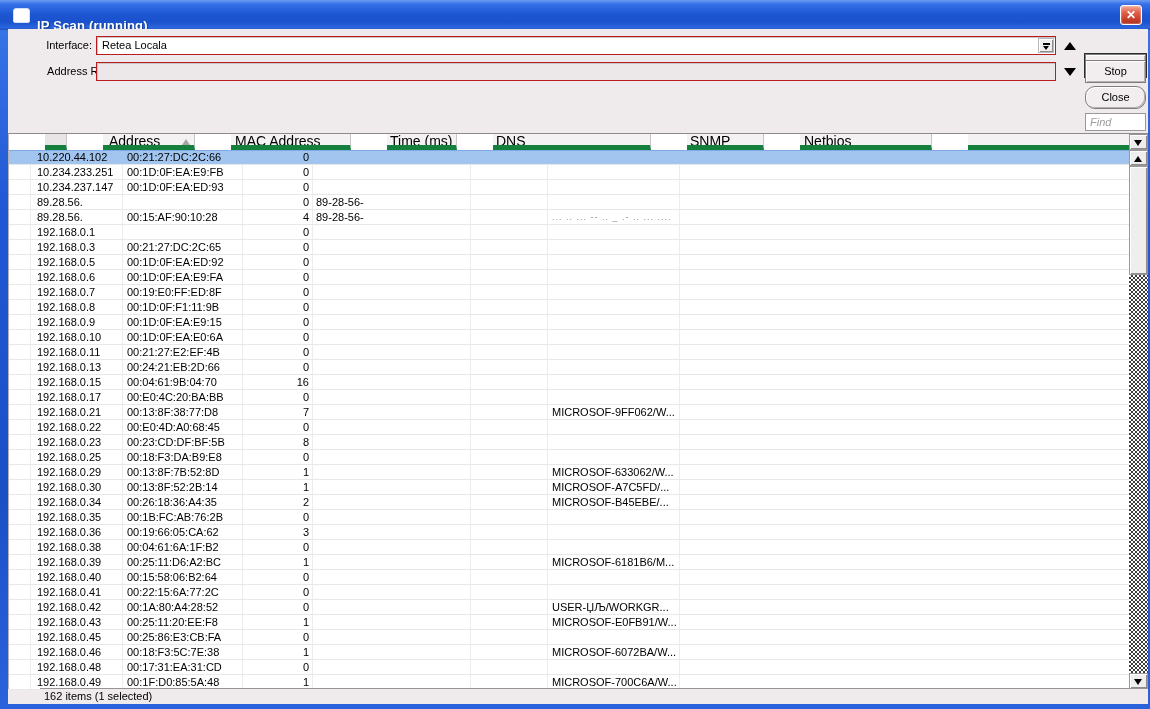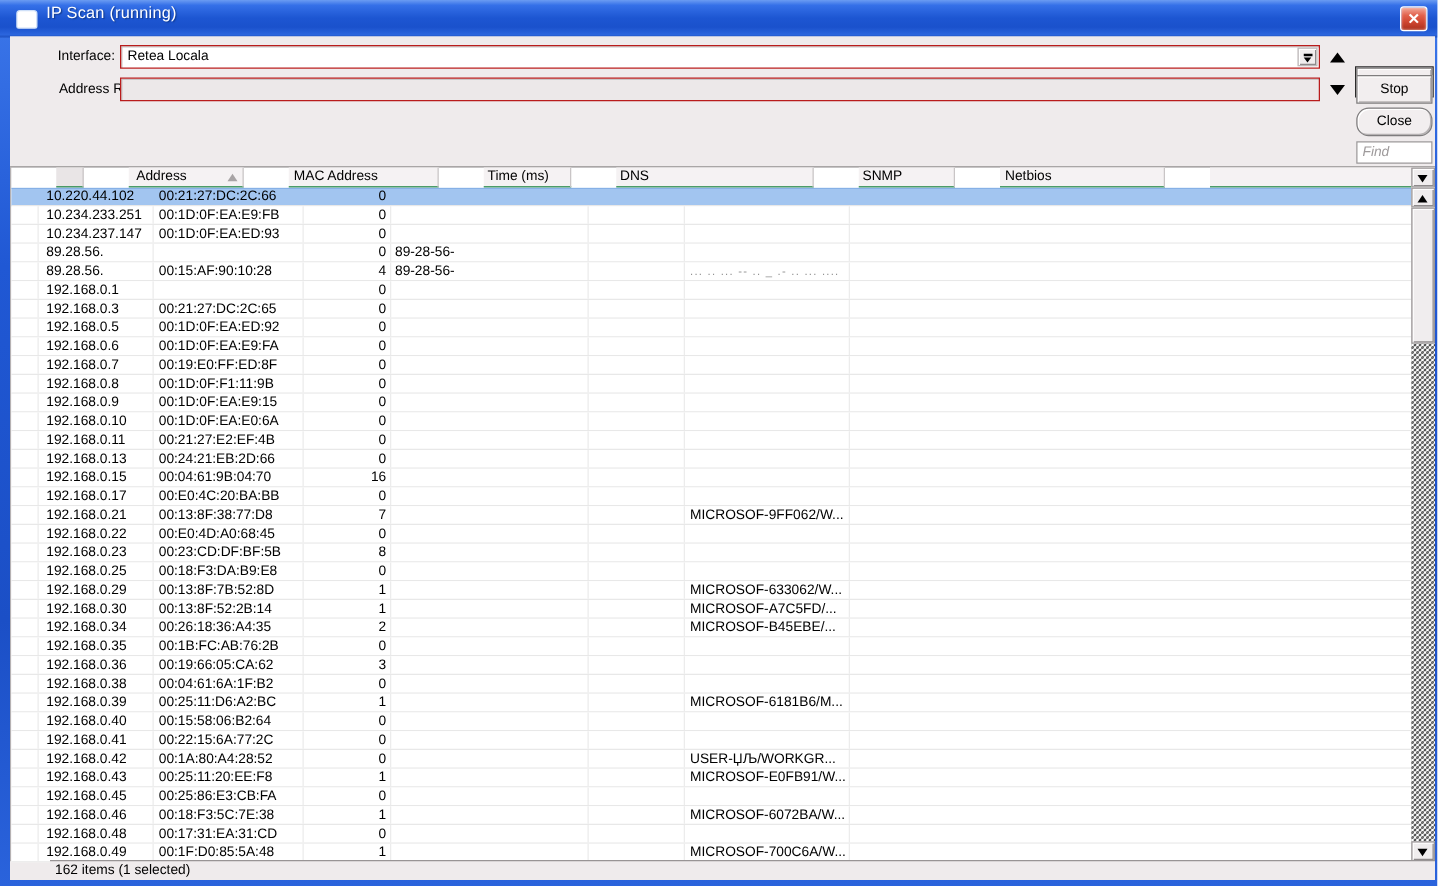--- a/index.html
+++ b/index.html
@@ -7,22 +7,22 @@
   body { font-family: "Liberation Sans", sans-serif; background:#fff; }
 
   .window { position:relative; width:1150px; height:709px;
     background: linear-gradient(180deg,#3c77ea 0%, #2058d4 30%, #1b4fc6 70%, #2a63dc 100%); }
 
   
   .titlebar { position:absolute; left:0; top:0; width:100%; height:30px;
     background: linear-gradient(180deg,#6b9cf2 0%, #3570e8 14%, #1d56d2 48%, #1a51cc 72%, #2b65dd 92%, #1d50c0 100%); }
   .win-icon { position:absolute; left:13px; top:8px; width:17px; height:15px;
     background:#fff; border:1px solid #cfe0f8; border-radius:3px 3px 2px 2px; }
-  .title-text { position:absolute; left:37px; top:2px; color:#fff; font-size:13px;
-    font-weight:normal; letter-spacing:.2px; text-shadow:1px 1px 1px #113a8e; }
+  .title-text { position:absolute; left:37px; top:18px; color:#fff; font-size:13px;
+    font-weight:bold; letter-spacing:.2px; text-shadow:1px 1px 1px #113a8e; }
   .close-btn { position:absolute; right:8px; top:5px; width:22px; height:20px;
     border:1px solid #fff; border-radius:3px; color:#fff; font-size:12px; font-weight:bold;
     line-height:18px; text-align:center;
     background: linear-gradient(180deg,#f2aa9b 0%, #e2614c 35%, #cf4530 65%, #aa2f1d 100%);
     box-shadow: inset 0 0 2px #ffd9cf; cursor:default; }
 
   
   .content { position:absolute; left:8px; top:29px; width:1140px; height:675px;
     background:#efebec; overflow:hidden; }
 
@@ -51,22 +51,22 @@
 
   .find-input { position:absolute; left:1077px; top:84px; width:61px; height:18px;
     border:1px solid #9b9798; background:#fff; font-size:11px; padding:0 4px;
     font-family:"Liberation Sans", sans-serif; }
   .find-input::placeholder { color:#9e9a9b; font-style:italic; }
 
   
   .table { position:absolute; left:0; top:104px; width:1140px; height:556px; background:#fff;
     border-top:1px solid #8e8a8b; border-left:1px solid #b5b1b2; }
   .thead { position:absolute; left:0; top:0; width:1121px; height:16px; display:flex; }
-  .th { height:16px; background:#f5f2f3; border-right:1px solid #c9c5c6; border-bottom:1px solid #15803d;
-    font-size:11px; color:#000; line-height:15px; white-space:nowrap; overflow:hidden; position:relative;margin-left:36px; }
+  .th { height:16px; background:#f5f2f3; border-right:1px solid #c9c5c6; border-bottom:5px solid #15803d;
+    font-size:14px; color:#000; line-height:15px; white-space:nowrap; overflow:hidden; position:relative;margin-left:36px; }
   .th.flag { background:#e9e5e6; }
   .sort-icon { position:absolute; right:4px; top:5px; width:0; height:0;
     border-left:4px solid transparent; border-right:4px solid transparent; border-bottom:6px solid #a8a4a5; }
 
   .rows { position:absolute; left:0; top:16px; width:1121px; height:540px; overflow:hidden; }
   .trow { display:flex; width:100%; height:15px; border-bottom:1px solid #e8e8e8; background:#fff; }
   .cell { height:14px; font-size:11px; line-height:14px; color:#000; white-space:nowrap;
     overflow:hidden; border-right:1px solid #ececec; }
   .c-flag    { width:22px; }
   .c-address { width:92px;  padding-left:6px; }

